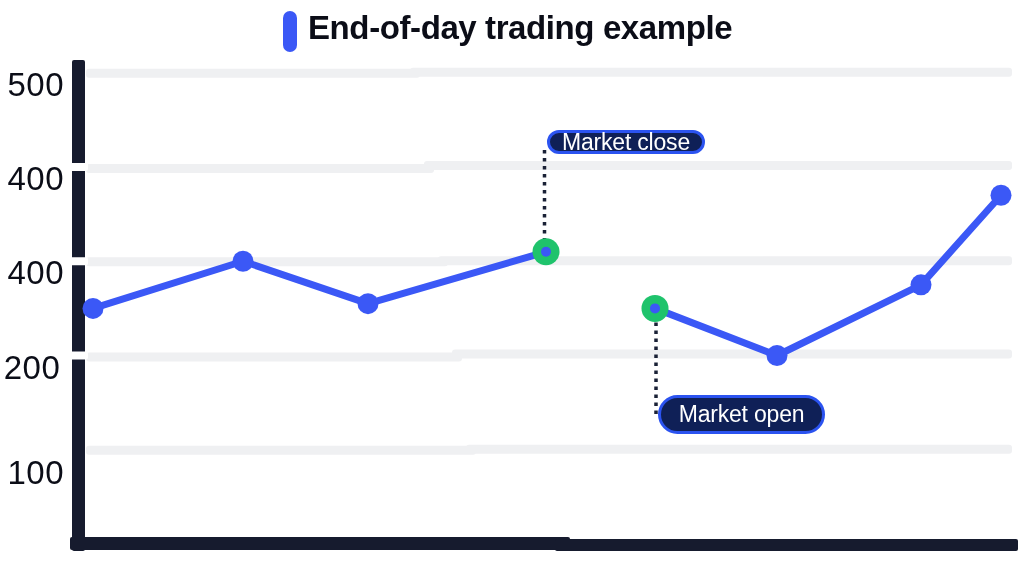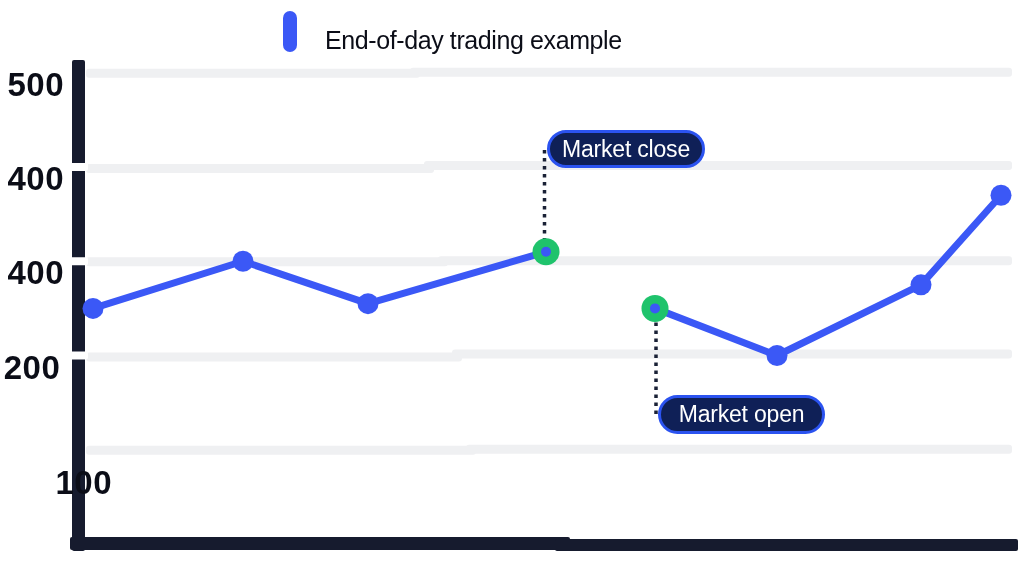--- a/index.html
+++ b/index.html
@@ -13,44 +13,44 @@
   .header{
     position:absolute;left:283px;top:9px;
     display:flex;align-items:flex-start;gap:11px;
   }
   .legend-bar{
     width:14px;height:41px;border-radius:7px;
     background:var(--blue,#3B58F6);
     margin-top:2px;
   }
   .title{
-    margin:17px;
-    font-size:25px;font-weight:400;letter-spacing:-0.4px;
+    margin:0;
+    font-size:33px;font-weight:700;letter-spacing:-0.4px;
     color:var(--ink,#0B0D17);
     white-space:nowrap;
   }
   #chart-svg{position:absolute;left:0;top:0;width:1025px;height:585px;}
   .ylabel{
     position:absolute;left:0;width:64px;height:38px;
     text-align:right;
-    font-size:33px;font-weight:700;letter-spacing:0.5px;
+    font-size:33px;font-weight:400;letter-spacing:0.5px;
     color:var(--ink,#0B0D17);
     line-height:38px;
   }
   .pill{
     position:absolute;box-sizing:border-box;
     display:flex;align-items:center;justify-content:center;
     background:var(--pill-fill,#0F2057);
     border:3px solid var(--pill-border,#2B53F0);
     border-radius:22px;
     color:var(--pill-text,#fff);
     font-size:23px;font-weight:500;letter-spacing:-0.2px;
     white-space:nowrap;
   }
-  .pill-close{left:547px;top:130px;width:158px;height:38px;}
+  .pill-close{left:547px;top:130px;width:158px;height:24px;}
   .pill-open{left:658px;top:395px;width:167px;height:39px;text-align:center;}
 </style>
 </head>
 <body>
 
 <div class="stage" style="--bg: #FFFFFF; --ink: #0B0D17; --blue: #3B58F6; --pill-fill: #0F2057; --pill-border: #2B53F0; --pill-text: #FFFFFF;">
 
   <div class="header">
     <span class="legend-bar"></span>
     <h1 class="title">End-of-day trading example</h1>
@@ -87,21 +87,21 @@
       <circle cx="777" cy="355.5" r="10.5" fill="#3B58F6"></circle>
       <circle cx="921" cy="284.8125" r="10.5" fill="#3B58F6"></circle>
       <circle cx="1001" cy="195.27499999999998" r="10.5" fill="#3B58F6"></circle>
     </svg>
 
   <div id="ylabels">
       <div class="ylabel" style="top: 65.75px;">500</div>
       <div class="ylabel" style="top: 160px;">400</div>
       <div class="ylabel" style="top: 254.25px;">400</div>
       <div class="ylabel" style="top: 348.5px; text-align: center;">200</div>
-      <div class="ylabel" style="top: 464px; padding-left: 48px;">100</div>
+      <div class="ylabel" style="top: 454px;">100</div>
     </div>
 
   <div class="pill pill-close">
     <span>Market close</span>
   </div>
   <div class="pill pill-open">
     <span>Market open</span>
   </div>
 
 </div>

